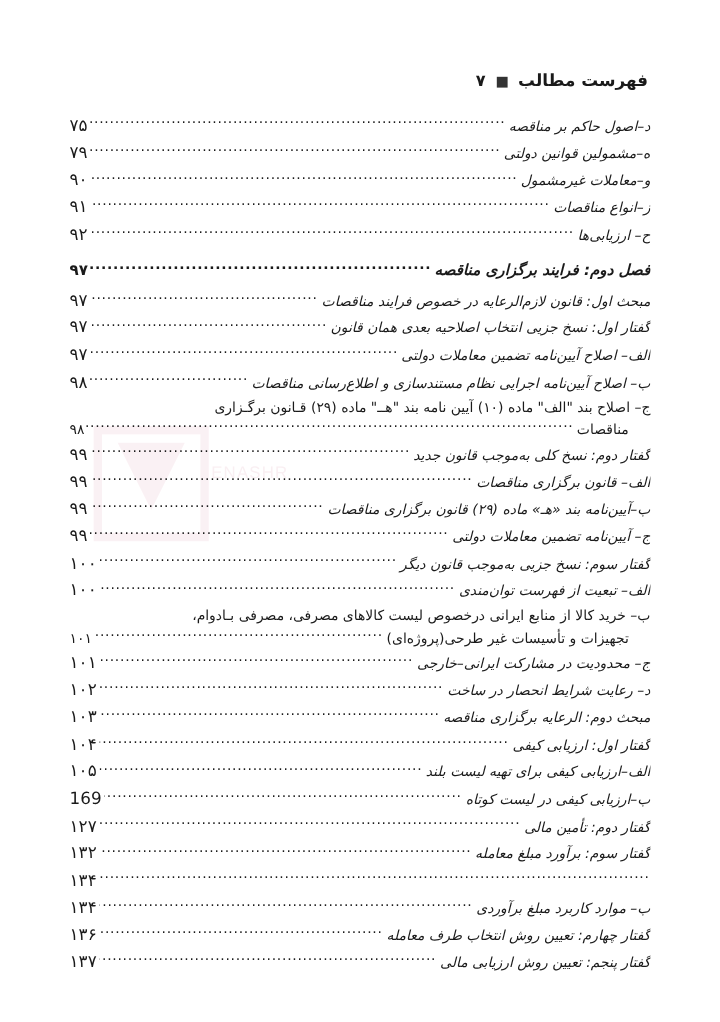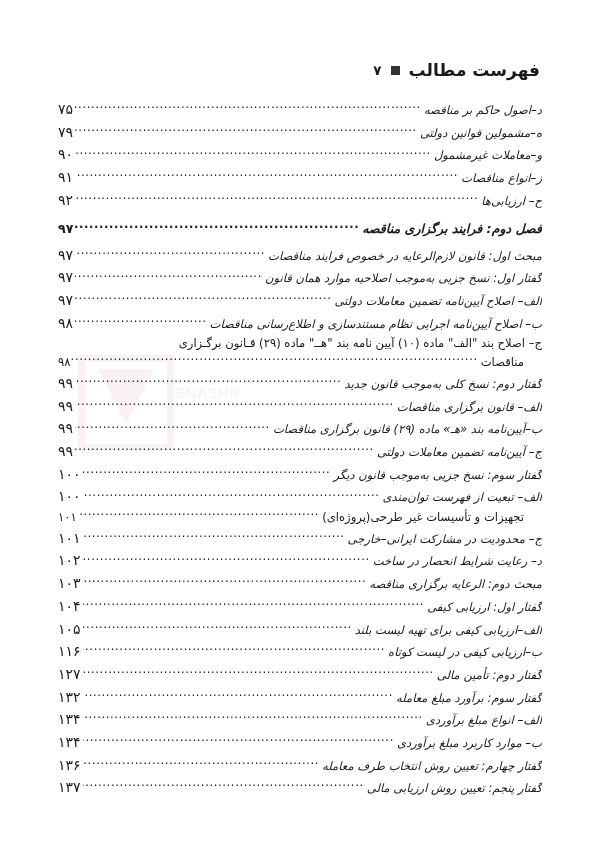--- a/index.html
+++ b/index.html
@@ -74,21 +74,21 @@
     align-items: center;
     justify-content: flex-start;
     gap: 6px;
     font-weight: bold;
     font-size: 13.5px;
     margin-bottom: 18px;
     padding-right: 2px;
   }
   .header .hdr-title {
     font-weight: bold;
-    font-size: 17px;
+    font-size: 14px;
   }
   .header .hdr-sep {
     display: inline-block;
     width: 9px;
     height: 9px;
     background: #333;
     margin: 0 3px;
   }
   .header .hdr-page {
     font-weight: bold;
@@ -252,21 +252,21 @@
       <span class="page-num">۹۷</span>
     </div>
 
     <div class="toc-entry">
       <span class="label">مبحث اول: قانون لازم‌الرعایه در خصوص فرایند مناقصات</span>
       <span class="dots"></span>
       <span class="page-num">۹۷</span>
     </div>
 
     <div class="toc-entry">
-      <span class="label">گفتار اول: نسخ جزیی بەموجب اصلاحیه موارد همان قانون</span>
+      <span class="label">گفتار اول: نسخ جزیی انتخاب اصلاحیه بعدی همان قانون</span>
       <span class="dots"></span>
       <span class="page-num">۹۷</span>
     </div>
 
     <div class="toc-entry">
       <span class="label">الف– اصلاح آیین‌نامه تضمین معاملات دولتی</span>
       <span class="dots"></span>
       <span class="page-num">۹۷</span>
     </div>
 
@@ -315,20 +315,21 @@
       <span class="page-num">۱۰۰</span>
     </div>
 
     <div class="toc-entry">
       <span class="label">الف– تبعیت از فهرست توان‌مندی</span>
       <span class="dots"></span>
       <span class="page-num">۱۰۰</span>
     </div>
 
     <div class="toc-entry-wrap">
+      <span class="first-line">ب– خرید کالا از منابع ایرانی درخصوص لیست کالاهای مصرفی، مصرفی بـادوام،</span>
       <span class="second-line">
         <span class="label">تجهیزات و تأسیسات غیر طرحی(پروژەای)</span>
         <span class="dots"></span>
         <span class="page-num">۱۰۱</span>
       </span>
     </div>
 
     <div class="toc-entry">
       <span class="label">ج– محدودیت در مشارکت ایرانی–خارجی</span>
       <span class="dots"></span>
@@ -355,37 +356,36 @@
 
     <div class="toc-entry">
       <span class="label">الف–ارزیابی کیفی برای تهیه لیست بلند</span>
       <span class="dots"></span>
       <span class="page-num">۱۰۵</span>
     </div>
 
     <div class="toc-entry">
       <span class="label">ب–ارزیابی کیفی در لیست کوتاه</span>
       <span class="dots"></span>
-      <span class="page-num">۱۱۶</span>
+      <span class="page-num">169</span>
     </div>
 
     <div class="toc-entry">
       <span class="label">گفتار دوم: تأمین مالی</span>
       <span class="dots"></span>
       <span class="page-num">۱۲۷</span>
     </div>
 
     <div class="toc-entry">
       <span class="label">گفتار سوم: برآورد مبلغ معامله</span>
       <span class="dots"></span>
       <span class="page-num">۱۳۲</span>
     </div>
 
     <div class="toc-entry">
-      <span class="label">الف– انواع مبلغ برآوردی</span>
       <span class="dots"></span>
       <span class="page-num">۱۳۴</span>
     </div>
 
     <div class="toc-entry">
       <span class="label">ب– موارد کاربرد مبلغ برآوردی</span>
       <span class="dots"></span>
       <span class="page-num">۱۳۴</span>
     </div>
 

